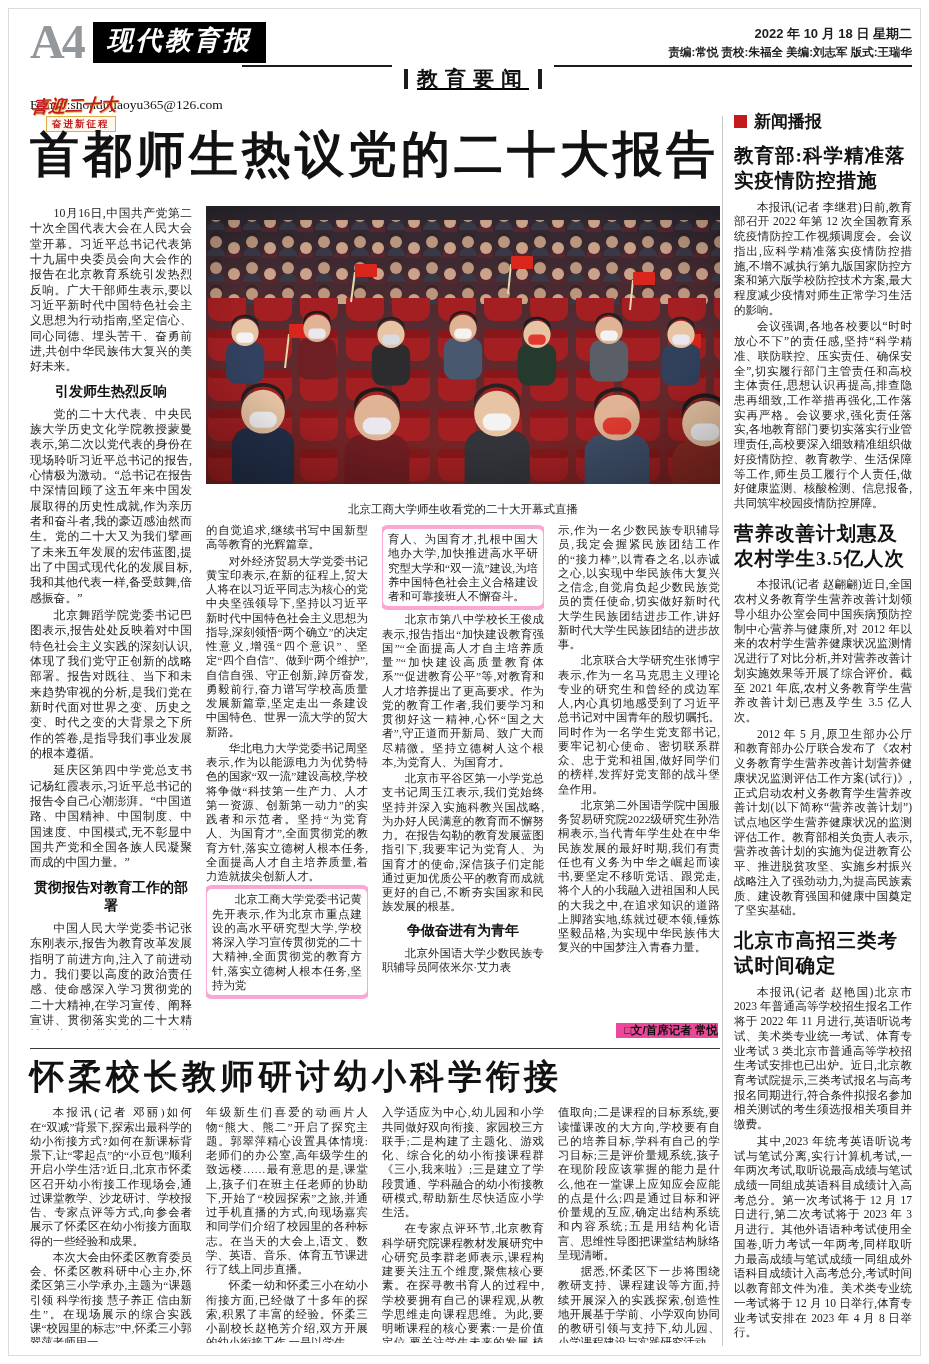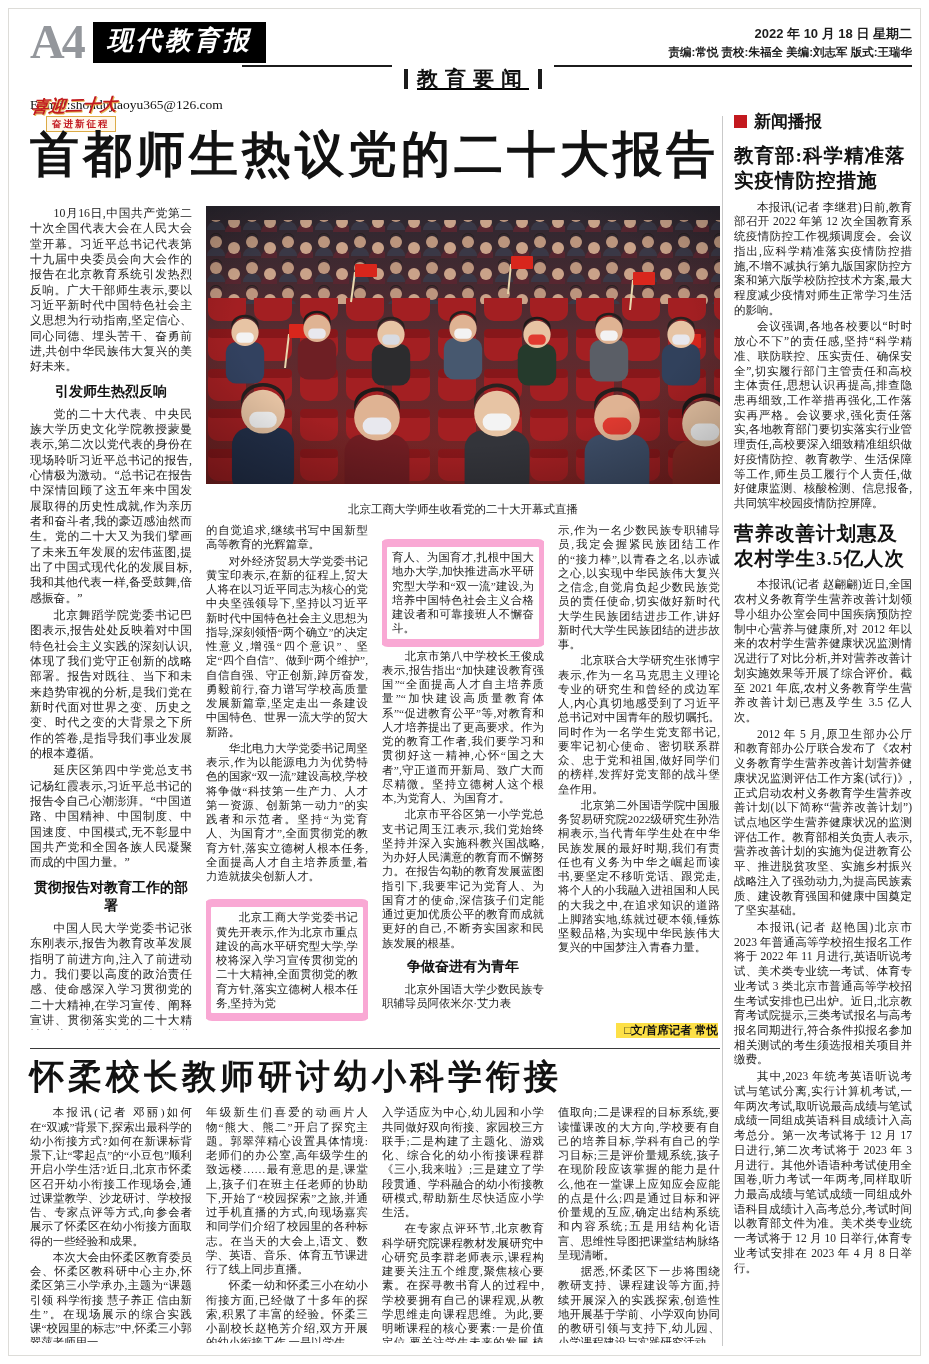--- a/index.html
+++ b/index.html
@@ -34,22 +34,22 @@
   .col1{width:162px;font-size:11.8px;line-height:1.3;}
   .rightblock{flex:1;display:flex;flex-direction:column;height:100%;}
   figure{margin:0;height:278px;background:#40282c;overflow:hidden;}
   figure svg{display:block;width:100%;height:100%;}
   figcaption{font-family:"Liberation Sans",sans-serif;font-weight:normal;font-size:11.5px;line-height:22px;text-align:center;color:#222;margin-top:14px;}
   .threecols{flex:1;display:flex;gap:14px;margin-top:3px;overflow:hidden;}
   .threecols .col{width:calc((100% - 28px)/3);font-size:11.4px;line-height:1.25;height:auto;}
   .para{margin:0 0 2px;text-indent:2em;}
   .para.cont{text-indent:0;}
   .subhead{margin:7px 0;font-family:"Liberation Sans",sans-serif;font-weight:bold;font-size:14px;line-height:1.3;text-align:center;text-indent:0;color:#111;}
-  .boxed{border:8px solid #f9a8d4;border-radius:9px;padding:3px 5px;margin:16px -3px 2px;}
-  .byline{position:absolute;right:2px;bottom:6px;font-family:"Liberation Sans",sans-serif;font-weight:bold;font-size:11.5px;background:#fde047;padding-left:8px;color:#111;}
+  .boxed{border:4px solid #f9a8d4;border-radius:9px;padding:3px 5px;margin:2px -3px 2px;}
+  .byline{position:absolute;right:2px;bottom:6px;font-family:"Liberation Sans",sans-serif;font-weight:bold;font-size:11.5px;background:#ec4899;padding-left:8px;color:#111;}
 
   .msep{position:absolute;left:30px;top:1048px;width:690px;border:none;border-top:1.5px solid #3a3a3a;margin:0;}
 
   
   .bottom{position:absolute;left:30px;top:1058px;width:690px;height:292px;}
   .bottom h2{margin:0 0 10px;font-family:"Liberation Serif",serif;font-weight:900;font-size:34px;line-height:1.1;text-align:left;letter-spacing:4px;color:#121212;}
   .bottomgrid{display:flex;gap:14px;height:238px;overflow:hidden;}
   .bottomgrid .col{width:162px;font-size:11.4px;line-height:1.25;height:100%;}
 
   
@@ -284,17 +284,18 @@
       <span class="sq"></span>
       <span>新闻播报</span>
     </div>
     <div id="sb-articles">
         <h3>教育部:科学精准落实疫情防控措施</h3>
         <p>本报讯(记者 李继君)日前,教育部召开 2022 年第 12 次全国教育系统疫情防控工作视频调度会。会议指出,应科学精准落实疫情防控措施,不增不减执行第九版国家防控方案和第六版学校防控技术方案,最大程度减少疫情对师生正常学习生活的影响。</p>
         <p>会议强调,各地各校要以“时时放心不下”的责任感,坚持“科学精准、联防联控、压实责任、确保安全”,切实履行部门主管责任和高校主体责任,思想认识再提高,排查隐患再细致,工作举措再强化,工作落实再严格。会议要求,强化责任落实,各地教育部门要切实落实行业管理责任,高校要深入细致精准组织做好疫情防控、教育教学、生活保障等工作,师生员工履行个人责任,做好健康监测、核酸检测、信息报备,共同筑牢校园疫情防控屏障。</p>
         <h3>营养改善计划惠及农村学生3.5亿人次</h3>
         <p>本报讯(记者 赵翩翩)近日,全国农村义务教育学生营养改善计划领导小组办公室会同中国疾病预防控制中心营养与健康所,对 2012 年以来的农村学生营养健康状况监测情况进行了对比分析,并对营养改善计划实施效果等开展了综合评价。截至 2021 年底,农村义务教育学生营养改善计划已惠及学生 3.5 亿人次。</p>
         <p>2012 年 5 月,原卫生部办公厅和教育部办公厅联合发布了《农村义务教育学生营养改善计划营养健康状况监测评估工作方案(试行)》,正式启动农村义务教育学生营养改善计划(以下简称“营养改善计划”)试点地区学生营养健康状况的监测评估工作。教育部相关负责人表示,营养改善计划的实施为促进教育公平、推进脱贫攻坚、实施乡村振兴战略注入了强劲动力,为提高民族素质、建设教育强国和健康中国奠定了坚实基础。</p>
+        <h3>北京市高招三类考试时间确定</h3>
         <p>本报讯(记者 赵艳国)北京市 2023 年普通高等学校招生报名工作将于 2022 年 11 月进行,英语听说考试、美术类专业统一考试、体育专业考试 3 类北京市普通高等学校招生考试安排也已出炉。近日,北京教育考试院提示,三类考试报名与高考报名同期进行,符合条件拟报名参加相关测试的考生须选报相关项目并缴费。</p>
         <p>其中,2023 年统考英语听说考试与笔试分离,实行计算机考试,一年两次考试,取听说最高成绩与笔试成绩一同组成英语科目成绩计入高考总分。第一次考试将于 12 月 17 日进行,第二次考试将于 2023 年 3 月进行。其他外语语种考试使用全国卷,听力考试一年两考,同样取听力最高成绩与笔试成绩一同组成外语科目成绩计入高考总分,考试时间以教育部文件为准。美术类专业统一考试将于 12 月 10 日举行,体育专业考试安排在 2023 年 4 月 8 日举行。</p>
       </div>
   </aside>
 </div>
 
 </body></html>

